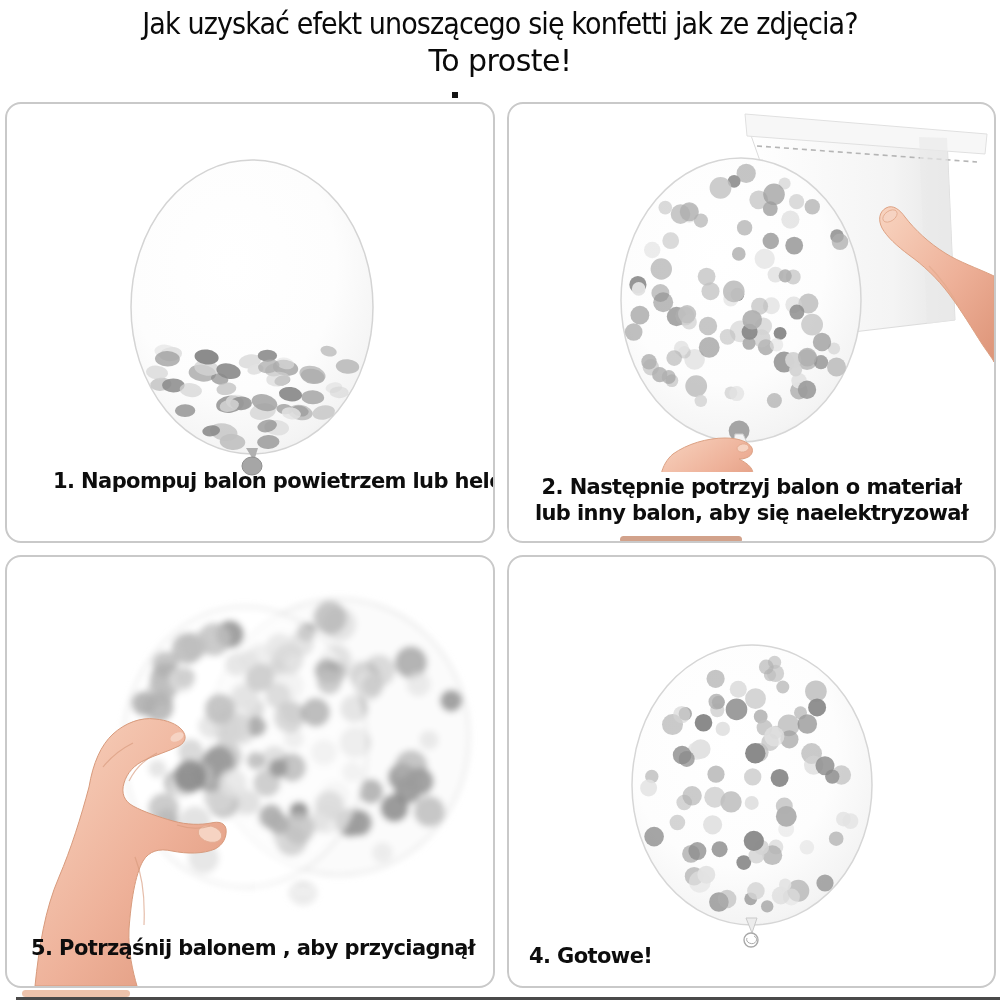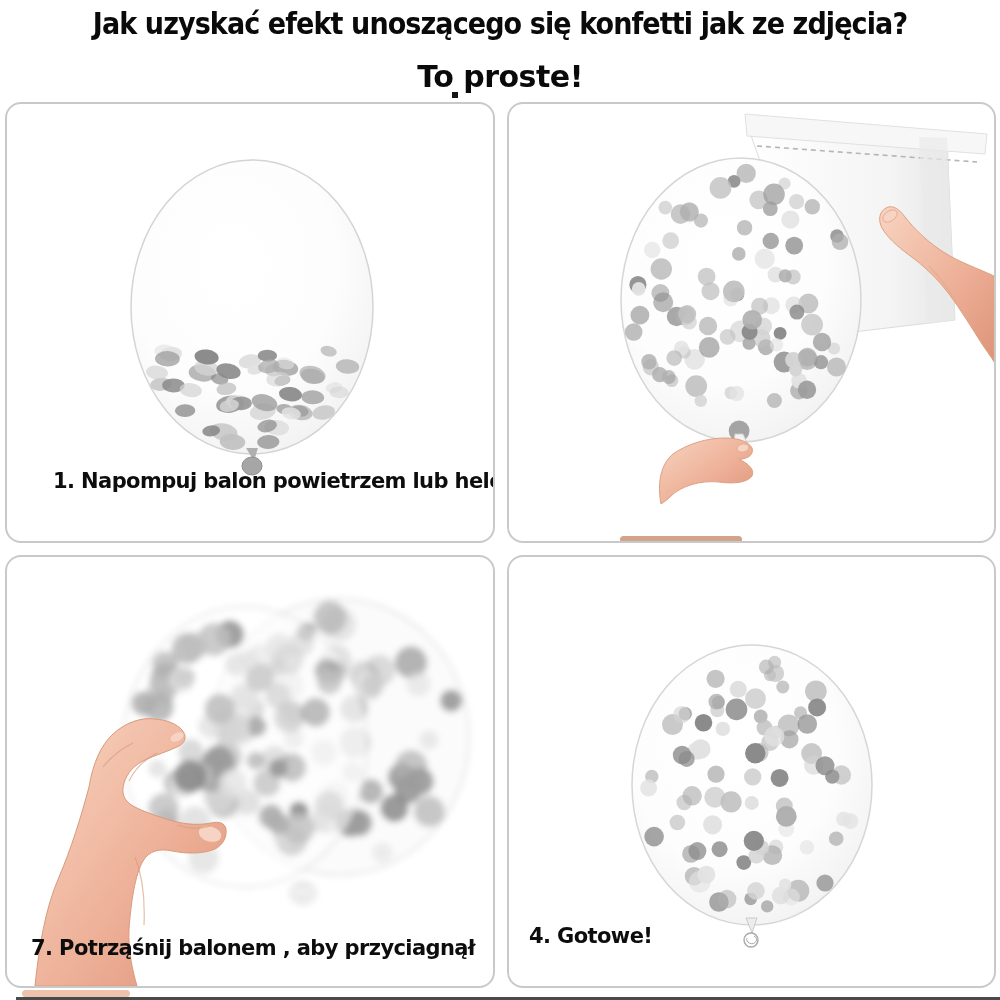--- a/index.html
+++ b/index.html
@@ -1,41 +1,41 @@
 <!DOCTYPE html>
 <html><head>
 <meta charset="utf-8">
 <style>
   html,body{margin:0;padding:0}
   body{
     width:1000px;height:1000px;position:relative;overflow:hidden;
     background:#ffffff;font-family:"DejaVu Sans",sans-serif;
   }
   .title{position:absolute;top:4px;left:0;width:1000px;text-align:center;
-         font-weight:bold;color:#0a0a0a}
+         font-weight:normal;color:#0a0a0a}
   .title .l1{font-size:30px;letter-spacing:-1px;white-space:nowrap;
              transform:scaleX(.9);transform-origin:50% 50%;line-height:40px}
-  .title .l2{font-size:30px;letter-spacing:-.5px;line-height:34px;margin-top:16px}
+  .title .l2{font-size:30px;letter-spacing:-.5px;line-height:34px;margin-top:0}
   .title-dot{position:absolute;left:452px;top:92px;width:6px;height:6px;background:#141414}
 
   .panel{position:absolute;background:#fff;border:2px solid #c9c9c9;border-radius:16px;
          overflow:hidden;box-sizing:border-box}
   #panel-1{left:5px;top:102px;width:490px;height:441px}
   #panel-2{left:507px;top:102px;width:489px;height:441px}
   #panel-3{left:5px;top:555px;width:490px;height:433px}
   #panel-4{left:507px;top:555px;width:489px;height:433px}
   .panel svg{position:absolute;left:0;top:0;width:100%;height:100%;display:block}
 
   .caption{position:absolute;font-weight:bold;color:#0d0d0d;font-size:21px;
            line-height:26px;letter-spacing:-.6px;white-space:nowrap}
   #cap-1{left:28px;top:364px}
   #cap-1 .line:first-child{margin-left:18px}
   #cap-2{left:0;top:368px;width:100%;text-align:center;background:#fff;padding:2px 0 8px}
   #cap-3{left:24px;top:378px}
-  #cap-4{left:20px;top:366px}
+  #cap-4{left:20px;top:386px}
 
   .sliver{position:absolute;border-radius:4px}
   #sliver-2{left:111px;bottom:-2px;width:122px;height:7px;background:#d2a28b}
   #sliver-3{left:22px;top:990px;width:108px;height:7px;background:#eec3ac}
   .bottom-line{position:absolute;left:16px;top:997px;width:984px;height:3px;background:#4a4a4a}
 </style>
 </head>
 <body>
 
 <svg width="0" height="0" style="position:absolute" aria-hidden="true">
@@ -241,20 +241,24 @@
       </g>
     <path d="M226 330 C224 340 224 348 228 353 C232 357 238 355 239 348 C240 342 236 334 234 330 Z" fill="#f4f4f4" stroke="#cccccc" stroke-width="1"></path>
     <g>
       <path d="M152 400 C148 378 152 360 164 350 C178 340 198 334 216 334
                C230 334 240 338 243 344 C245 350 240 355 230 355
                C240 360 246 366 243 372 C238 379 224 380 210 378
                C192 376 172 382 162 392 C158 396 155 398 152 400 Z" fill="url(#skinG)" stroke="#dca183" stroke-width="1"></path>
       <ellipse cx="234" cy="344" rx="6" ry="4" fill="#f6d3c2" stroke="#e2a98d" stroke-width=".8" transform="rotate(-10 234 344)"></ellipse>
     </g>
   </svg>
+  <div class="caption" id="cap-2">
+    <div class="line">2. Następnie potrzyj balon o materiał</div>
+    <div class="line">lub inny balon, aby się naelektryzował</div>
+  </div>
   <div class="sliver" id="sliver-2"></div>
 </div>
 
 <div class="panel" id="panel-3">
   <svg viewBox="0 0 486 429">
     <g filter="url(#blurF)">
       <ellipse cx="332" cy="180" rx="130" ry="138" fill="#fbfbfb" stroke="#dadada" stroke-width="1.5"></ellipse>
       <g>
           <circle cx="234.0" cy="145.5" r="9.1" fill="#c0c0c0" opacity="0.75"></circle>
           <circle cx="358.0" cy="120.1" r="15.3" fill="#c0c0c0" opacity="0.98"></circle>
@@ -382,21 +386,21 @@
                C220 280 216 288 208 292 C196 297 180 297 165 294
                C152 291 142 294 136 304 C128 318 124 345 122 372
                C121 395 126 415 130 429 Z" fill="url(#skinG)" stroke="#d79a7c" stroke-width="1"></path>
       <ellipse cx="203" cy="277" rx="12" ry="8" fill="#f6d3c2" stroke="#e4ac92" stroke-width="1" transform="rotate(15 203 277)"></ellipse>
       <ellipse cx="170" cy="180" rx="7" ry="4" fill="#f6d6c6" opacity=".9" transform="rotate(-25 170 180)"></ellipse>
       <path d="M150 196 C138 202 128 212 122 224 M170 268 C182 272 194 272 203 269
                M128 300 C136 320 138 345 137 368 M96 210 C104 200 114 192 126 186" stroke="#d79a7c" stroke-width="1.2" fill="none" opacity=".65"></path>
     </g>
   </svg>
   <div class="caption" id="cap-3">
-    <div class="line">7. Potrząśnij balonem , aby przyciagnął</div>
+    <div class="line">5. Potrząśnij balonem , aby przyciagnął</div>
   </div>
 </div>
 
 <div class="panel" id="panel-4">
   <svg viewBox="0 0 485 429">
     <ellipse cx="243" cy="228" rx="120" ry="140" fill="url(#balG)" stroke="#d6d6d6" stroke-width="1.5"></ellipse>
     <g>
         <circle cx="206.6" cy="121.8" r="9.1" fill="#9c9c9c" opacity="0.59"></circle>
         <circle cx="163.5" cy="167.6" r="10.5" fill="#aeaeae" opacity="0.65"></circle>
         <circle cx="261.0" cy="118.1" r="6.1" fill="#c0c0c0" opacity="0.76"></circle>

